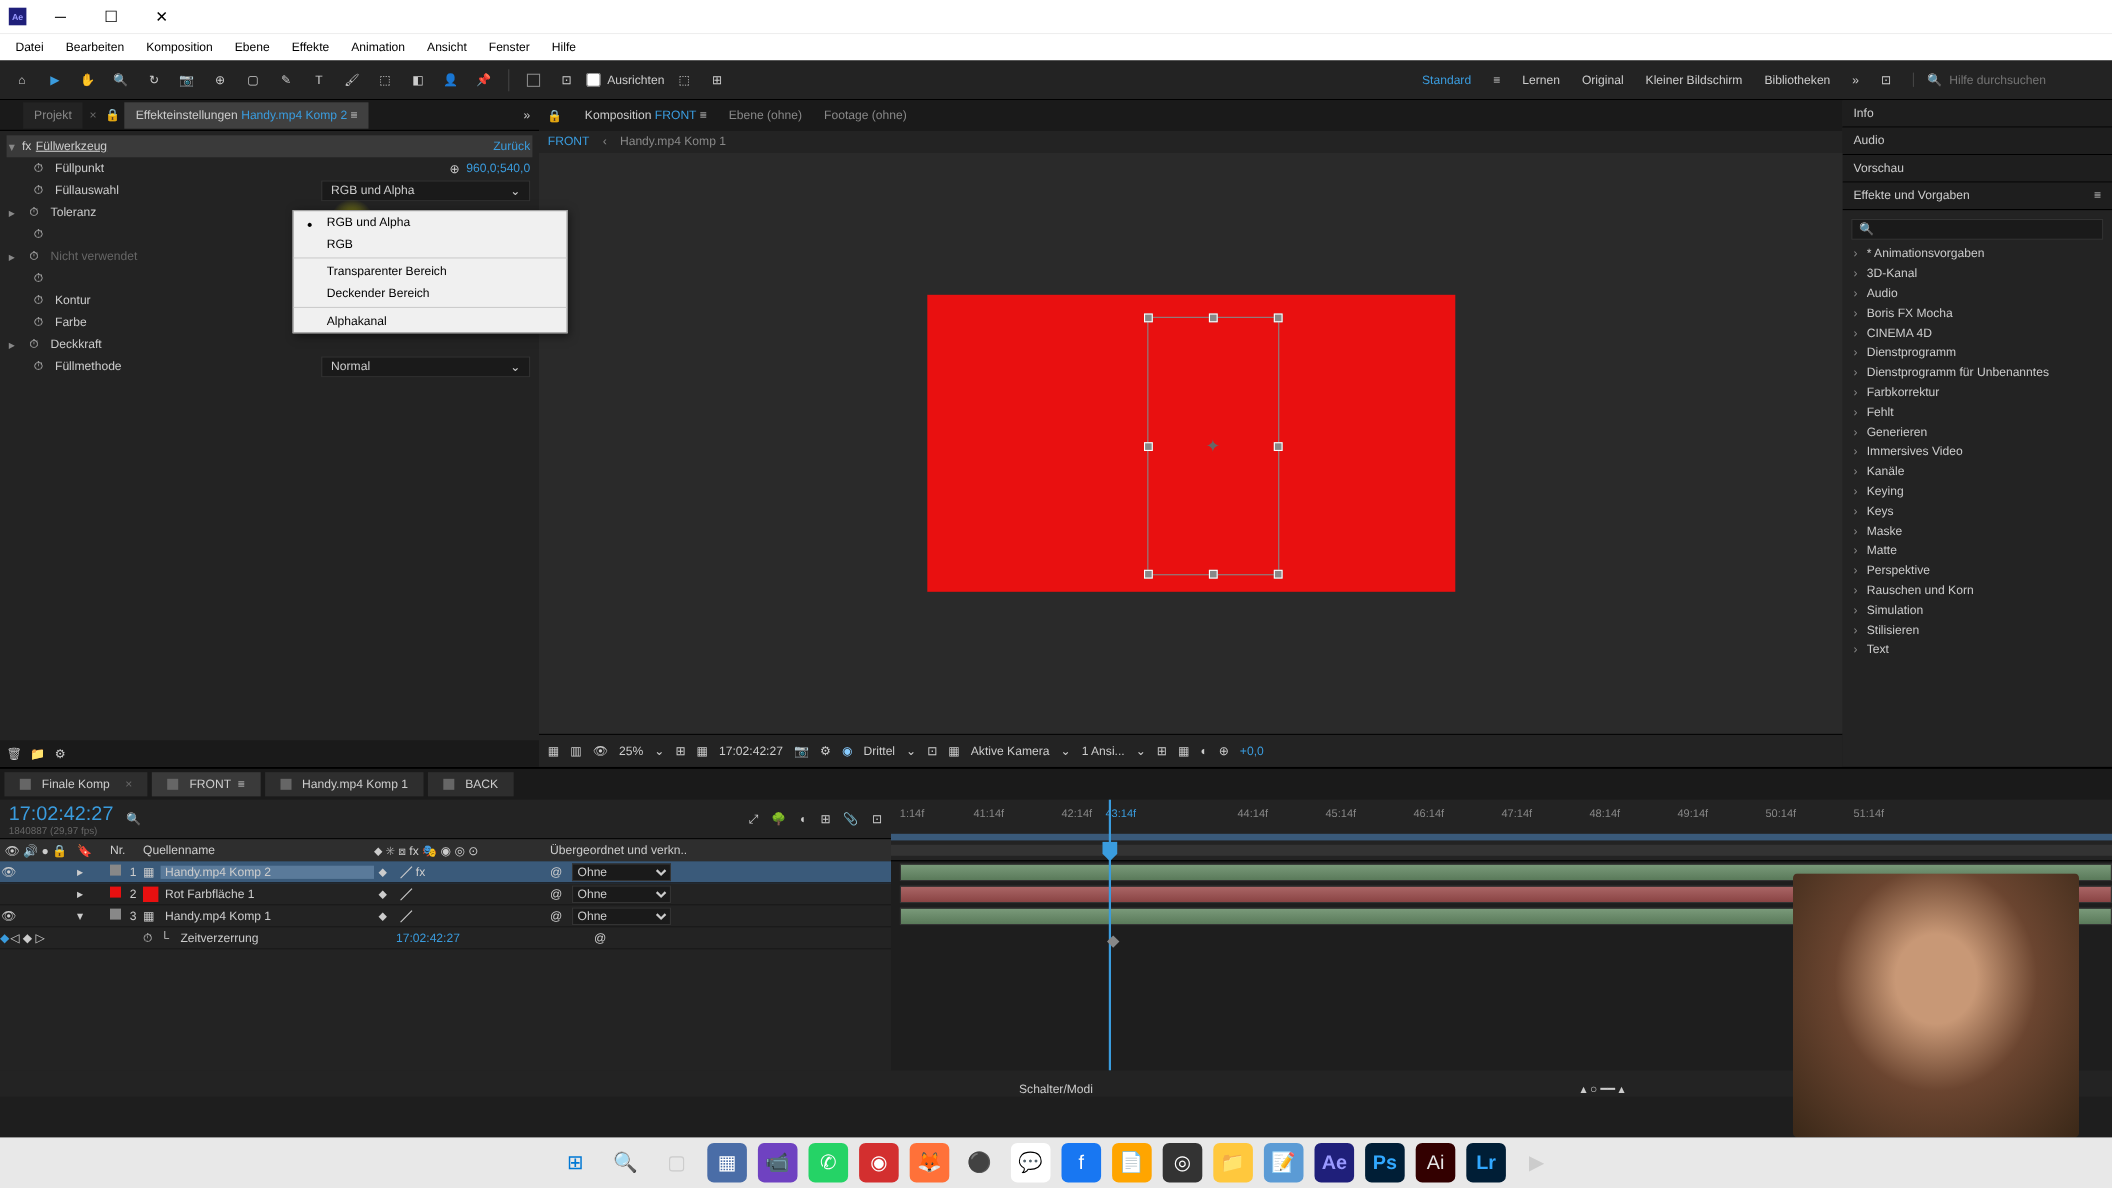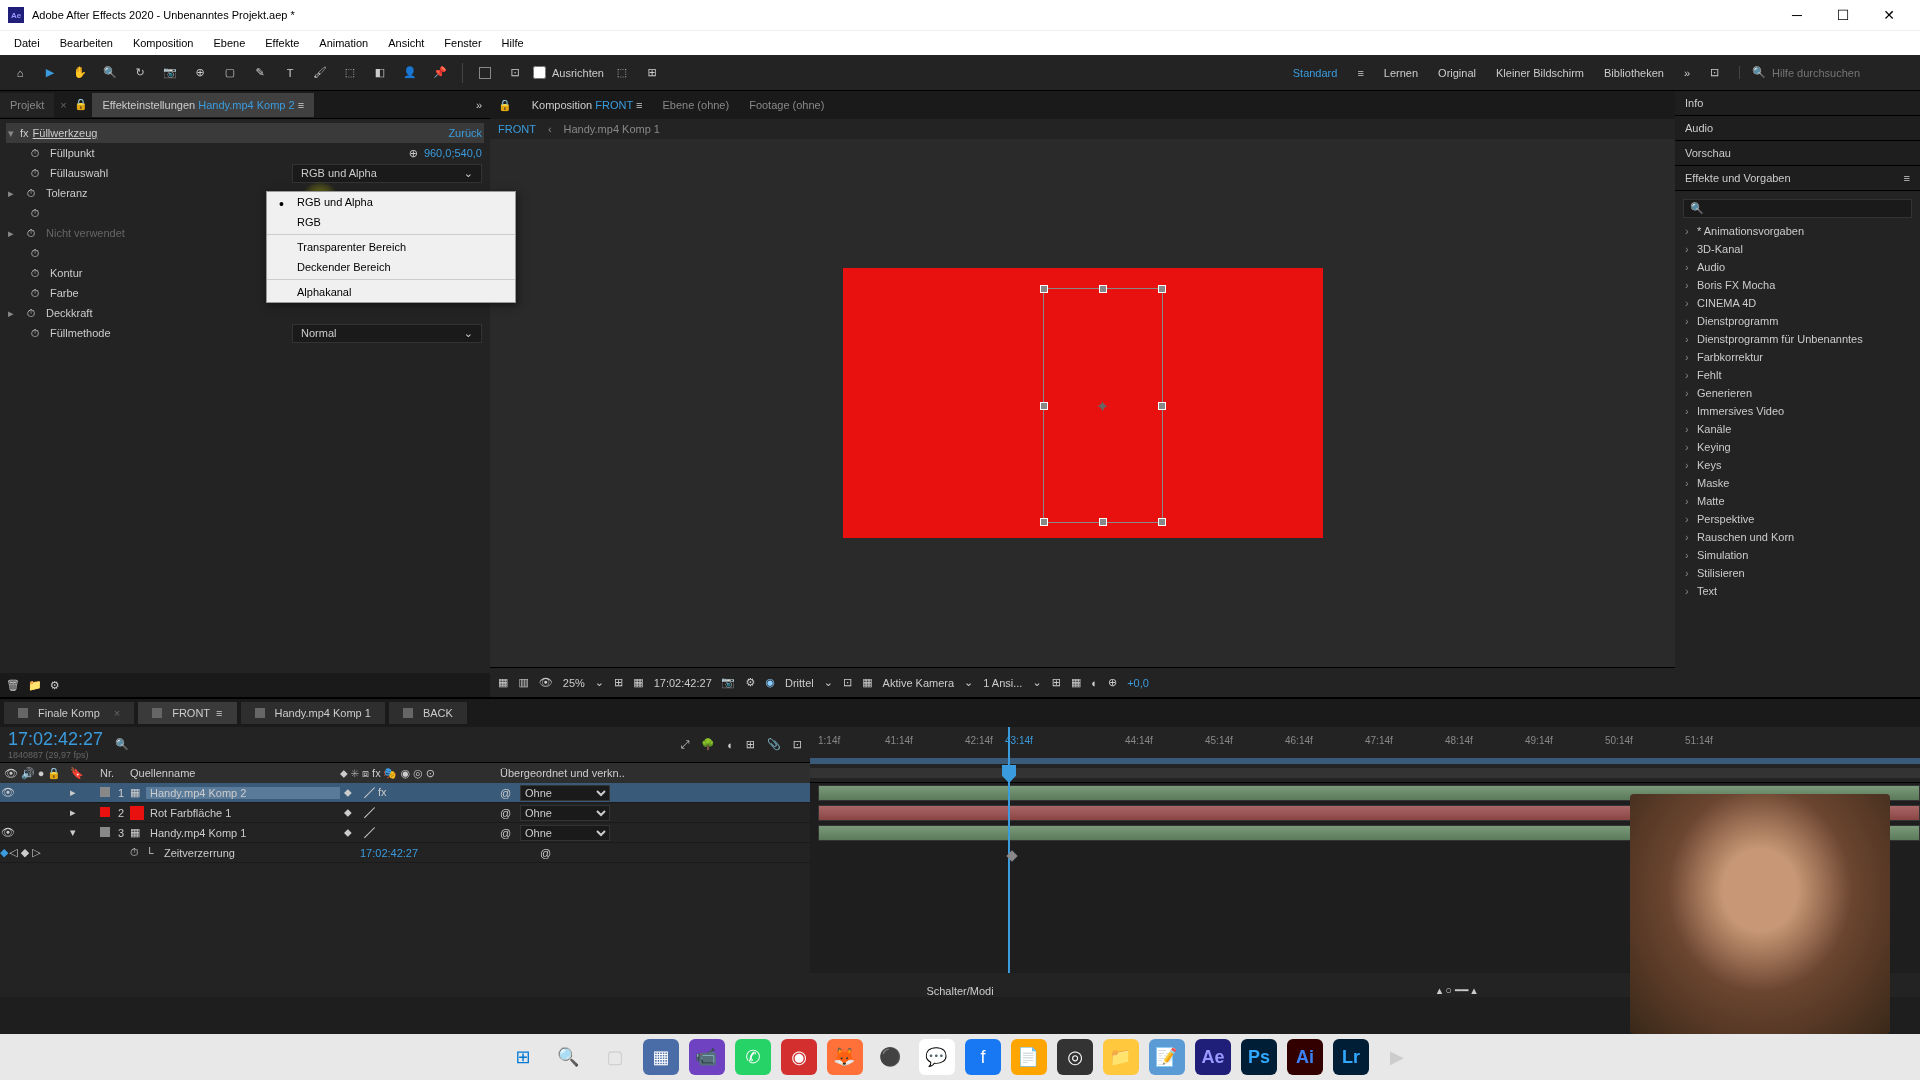--- a/index.html
+++ b/index.html
@@ -12,21 +12,21 @@
 .menubar .menu-item { padding: 4px 10px; color: #000; }
 .toolbar { height: 36px; background: #232323; display: flex; align-items: center; padding: 0 8px; gap: 6px; border-bottom: 1px solid #000; }
 .toolbar .tool-btn { width: 24px; height: 24px; display: flex; align-items: center; justify-content: center; }
 .toolbar .snapshot { width: 12px; height: 12px; border: 1px solid #888; }
 .toolbar .sep { width: 1px; height: 20px; background: #444; margin: 0 4px; }
 .toolbar .right { margin-left: auto; display: flex; align-items: center; gap: 20px; }
 .toolbar .workspace { color: #3a9cde; }
 .toolbar .search-box { display: flex; align-items: center; gap: 6px; border-left: 1px solid #444; padding-left: 12px; }
 .main { display: flex; height: 606px; }
 .left-panel { width: 490px; background: #232323; display: flex; flex-direction: column; }
-.panel-tabs { height: 28px; display: flex; align-items: center; background: #1a1a1a; border-bottom: 1px solid #000; }
+.panel-tabs { height: 28px; display: flex; align-items: center; background: #1a1a1a; border-bottom: 1px solid #000; padding-left: 21px; }
 .panel-tab { padding: 6px 10px; background: #232323; margin-right: 2px; }
 .panel-tab.active { background: #404040; }
 .panel-tab .tab-label { color: #888; }
 .panel-tab.active .tab-label { color: #ccc; }
 .effect-controls { padding: 4px 6px; flex: 1; position: relative; }
 .breadcrumb { padding: 4px 2px; color: #aaa; }
 .fx-row { display: flex; align-items: center; height: 20px; padding: 0 2px; }
 .fx-header { background: #3a3a3a; }
 .fx-name { flex: 1; }
 .fx-reset { color: #3a9cde; }
@@ -81,21 +81,20 @@
 .webcam { position: absolute; right: 30px; bottom: 46px; width: 260px; height: 240px; background: #333; border-radius: 4px; overflow: hidden; }
 .webcam-face { width: 100%; height: 100%; background: radial-gradient(ellipse at 50% 40%, #c89876 20%, #6b4530 50%, #3a2818 100%); }
 .color-swatch { width: 14px; height: 14px; display: inline-block; vertical-align: middle; }
 .small-sq { width: 10px; height: 10px; display: inline-block; margin-right: 4px; }
 </style>
 </head>
 <body>
 
 <div class="titlebar">
   <div class="ae-icon">Ae</div>
-  <div class="title">Adobe After Effects 2020 - Unbenanntes Projekt.aep *</div>
   <div class="winbtn">─</div>
   <div class="winbtn">☐</div>
   <div class="winbtn">✕</div>
 </div>
 
 <div class="menubar">
   <div class="menu-item">Datei</div>
   <div class="menu-item">Bearbeiten</div>
   <div class="menu-item">Komposition</div>
   <div class="menu-item">Ebene</div>
@@ -483,16 +482,16 @@
   <div class="task-icon" style="background:#ff7139;color:#fff">🦊</div>
   <div class="task-icon">⚫</div>
   <div class="task-icon" style="background:#fff">💬</div>
   <div class="task-icon" style="background:#1877f2;color:#fff">f</div>
   <div class="task-icon" style="background:#ffa500">📄</div>
   <div class="task-icon" style="background:#333;color:#fff">◎</div>
   <div class="task-icon" style="background:#ffc83d">📁</div>
   <div class="task-icon" style="background:#5b9bd5;color:#fff">📝</div>
   <div class="task-icon" style="background:#1f1f7a;color:#9999ff;font-weight:bold">Ae</div>
   <div class="task-icon" style="background:#001e36;color:#31a8ff;font-weight:bold">Ps</div>
-  <div class="task-icon" style="background:#330000;color:#3b82f6;font-weight:bold">Ai</div>
+  <div class="task-icon" style="background:#330000;color:#e5e5e5;font-weight:normal">Ai</div>
   <div class="task-icon" style="background:#001e36;color:#31a8ff;font-weight:bold">Lr</div>
   <div class="task-icon">▶</div>
 </div>
 
 </body></html>

